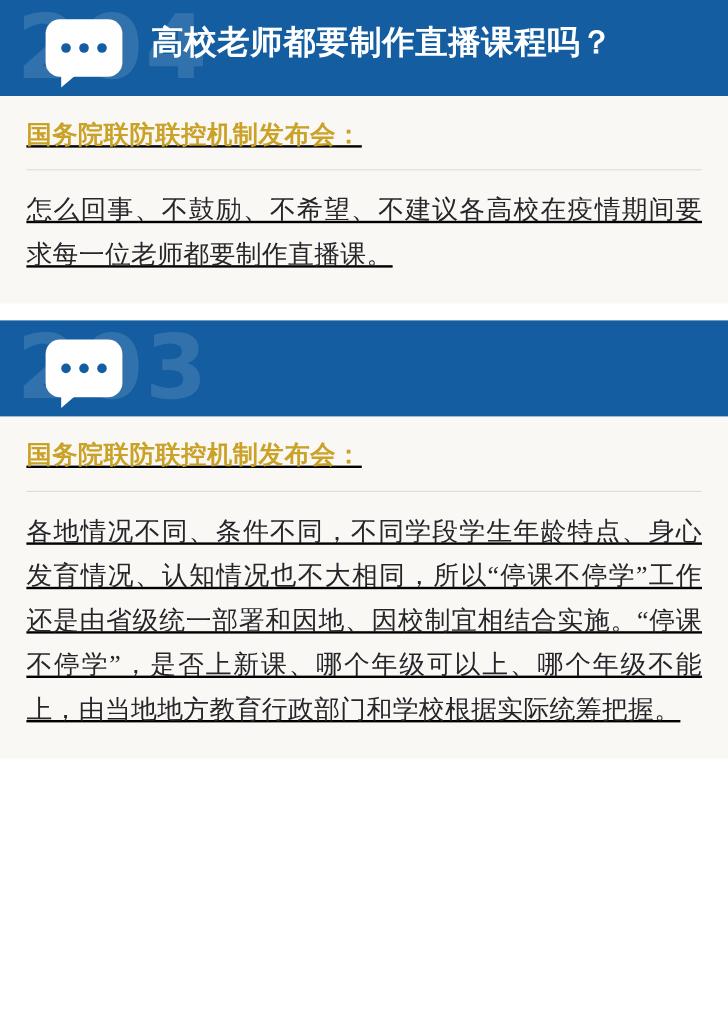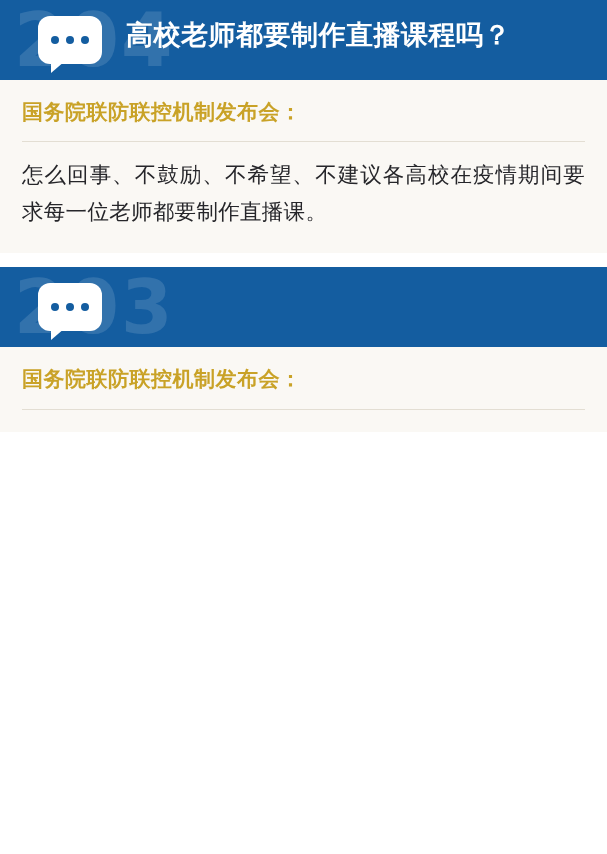--- a/index.html
+++ b/index.html
@@ -100,20 +100,21 @@
     line-height: 1.42;
     letter-spacing: 0.5px;
     flex: 1 1 auto;
     padding-top: 2px;
   }
 
   
   .card-body {
     padding: 18px 22px 22px 22px;
     box-sizing: border-box;
+    text-decoration: underline;
   }
   .source {
     color: #c9a227;
     font-weight: bold;
     font-size: 21px;
     line-height: 1.4;
     padding-bottom: 14px;
     border-bottom: 1px solid #e3ded3;
     letter-spacing: 0.5px;
   }
@@ -155,16 +156,17 @@
       <div class="bubble-wrap">
         <div class="bubble">
           <span class="dot"></span>
           <span class="dot"></span>
           <span class="dot"></span>
         </div>
       </div>
     </div>
     <div class="card-body">
       <div class="source">国务院联防联控机制发布会：</div>
+      <div class="answer">各地情况不同、条件不同，不同学段学生年龄特点、身心发育情况、认知情况也不大相同，所以“停课不停学”工作还是由省级统一部署和因地、因校制宜相结合实施。“停课不停学”，是否上新课、哪个年级可以上、哪个年级不能上，由当地地方教育行政部门和学校根据实际统筹把握。</div>
     </div>
   </div>
 
 </div>
 
 </body></html>

